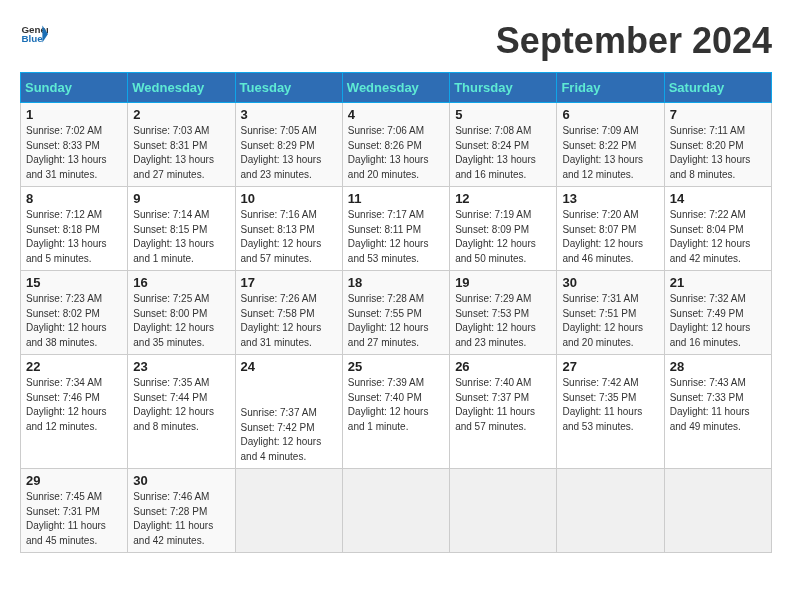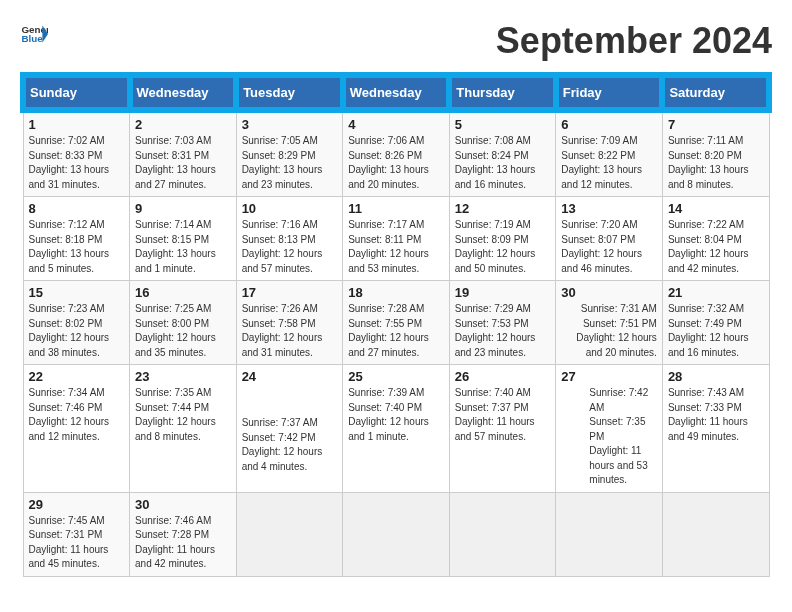--- a/index.html
+++ b/index.html
@@ -37,26 +37,26 @@
       font-size: 16px;
       color: #555;
     }
     .calendar-table {
       width: 100%;
       border-collapse: collapse;
       font-size: 11px;
     }
     .calendar-table thead th {
       background-color: #2e6db4;
-      color: #ffffff;
+      color: #5eead4;
       padding: 7px 4px;
       text-align: left;
       font-size: 13px;
       font-weight: bold;
-      border: 6px solid #0ea5e9;
+      border: 1px solid #0ea5e9;
     }
     .calendar-table tbody td {
       border: 1px solid #ccc;
       vertical-align: top;
       padding: 4px 5px;
       width: calc(100% / 7);
       height: 80px;
       background: #fff;
     }
     .calendar-table tbody tr:nth-child(odd) td {
@@ -224,21 +224,21 @@
 Daylight: 12 hours and 27 minutes.</div>
         </td>
         <td>
           <span class="day-number">19</span>
           <div class="day-info" style="white-space: pre-wrap;">Sunrise: 7:29 AM
 Sunset: 7:53 PM
 Daylight: 12 hours and 23 minutes.</div>
         </td>
         <td>
           <span class="day-number">30</span>
-          <div class="day-info" style="white-space: pre-wrap; text-align: right;">Sunrise: 7:31 AM
+          <div class="day-info" style="white-space: pre-wrap;">Sunrise: 7:31 AM
 Sunset: 7:51 PM
 Daylight: 12 hours and 20 minutes.</div>
         </td>
         <td>
           <span class="day-number">21</span>
           <div class="day-info" style="white-space: pre-wrap;">Sunrise: 7:32 AM
 Sunset: 7:49 PM
 Daylight: 12 hours and 16 minutes.</div>
         </td>
       </tr>
@@ -268,21 +268,21 @@
 Daylight: 12 hours and 1 minute.</div>
         </td>
         <td>
           <span class="day-number">26</span>
           <div class="day-info" style="white-space: pre-wrap;">Sunrise: 7:40 AM
 Sunset: 7:37 PM
 Daylight: 11 hours and 57 minutes.</div>
         </td>
         <td>
           <span class="day-number">27</span>
-          <div class="day-info" style="white-space: pre-wrap; margin-left: 28px;">Sunrise: 7:42 AM
+          <div class="day-info" style="white-space: pre-wrap;">Sunrise: 7:42 AM
 Sunset: 7:35 PM
 Daylight: 11 hours and 53 minutes.</div>
         </td>
         <td>
           <span class="day-number">28</span>
           <div class="day-info" style="white-space: pre-wrap;">Sunrise: 7:43 AM
 Sunset: 7:33 PM
 Daylight: 11 hours and 49 minutes.</div>
         </td>
       </tr>

